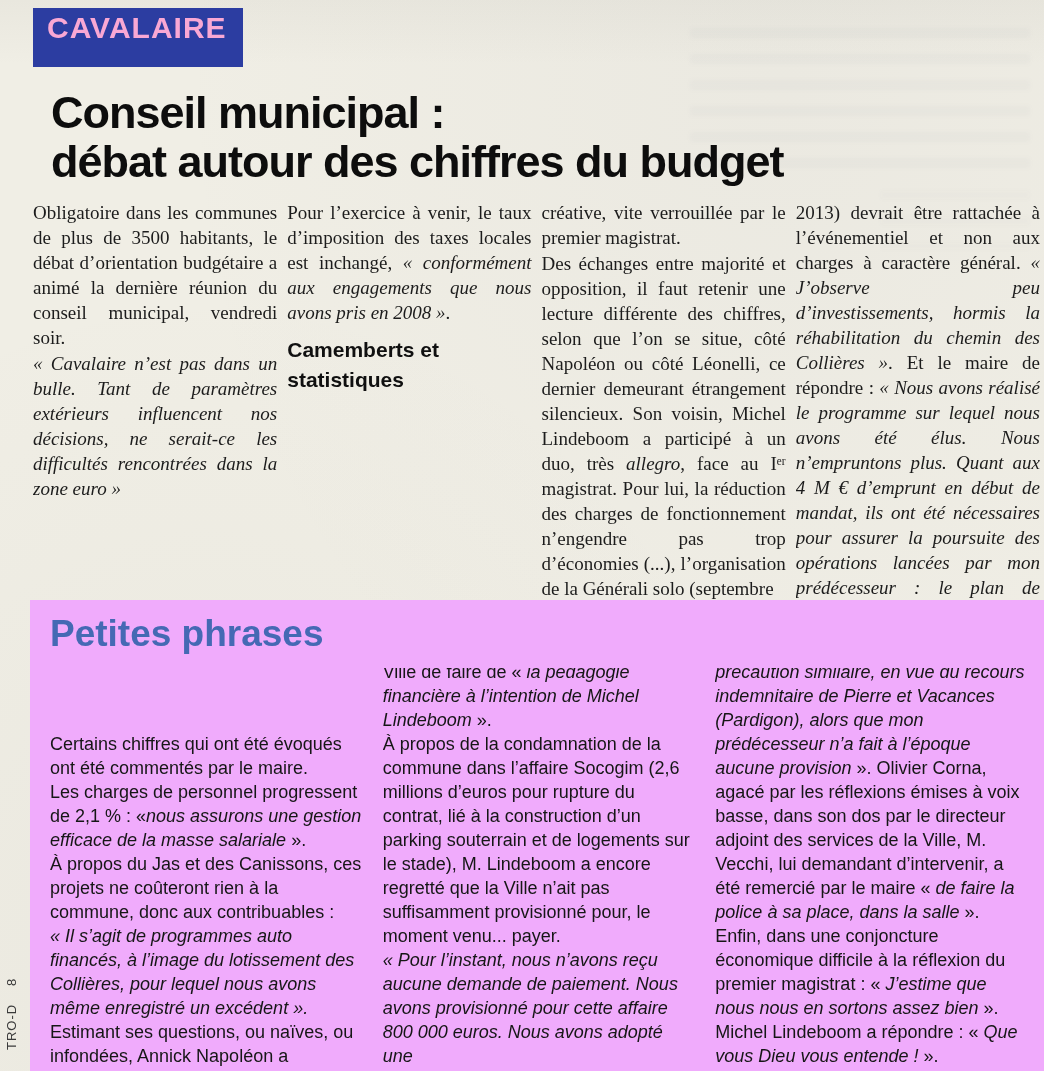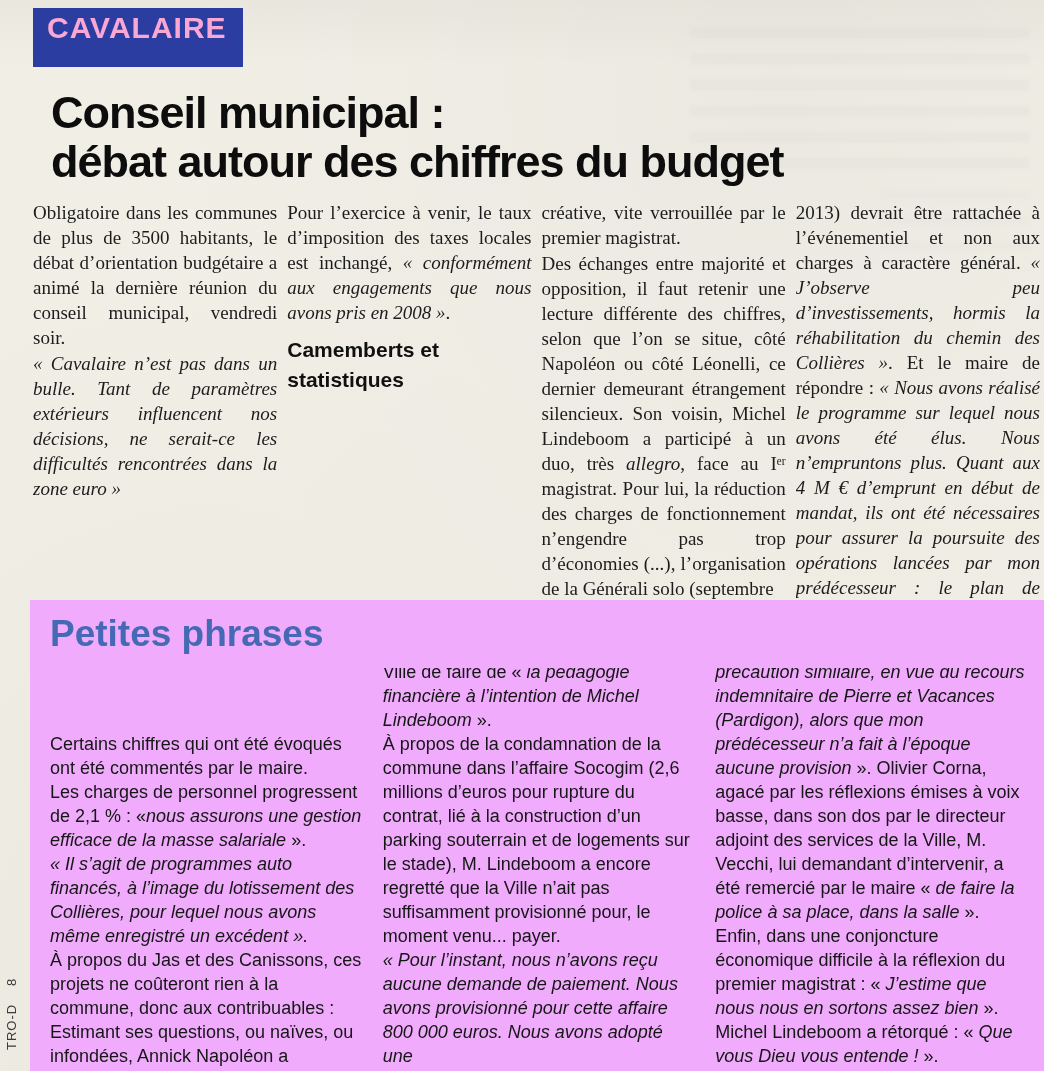--- a/index.html
+++ b/index.html
@@ -111,33 +111,33 @@
       <p><span>2013) devrait être rattachée à l’événementiel et non aux charges à caractère général. </span><span class="it">« J’observe peu d’investissements, hormis la réhabilitation du chemin des Collières »</span><span>. Et le maire de répondre : </span><span class="it">« Nous avons réalisé le programme sur lequel nous avons été élus. Nous n’empruntons plus. Quant aux 4 M € d’emprunt en début de mandat, ils ont été nécessaires pour assurer la poursuite des opérations lancées par mon prédécesseur : le plan de circulation et l’extension du gymnase. »</span></p>
     </div>
   </div>
 
 <div class="quote-box">
   <h2 class="box-heading">Petites phrases</h2>
   <div class="box-cols">
       <div class="col">
         <p><span>Certains chiffres qui ont été évoqués ont été commentés par le maire.</span></p>
         <p><span>Les charges de personnel progressent de 2,1 % : «</span><span class="it">nous assurons une gestion efficace de la masse salariale </span><span> ».</span></p>
+        <p><span>À propos du Jas et des Canissons, ces projets ne coûteront rien à la commune, donc aux contribuables :</span></p>
         <p><span class="it">«  Il s’agit de programmes auto financés, à l’image du lotissement des Collières, pour lequel nous avons même enregistré un excédent  ».</span></p>
-        <p><span>À propos du Jas et des Canissons, ces projets ne coûteront rien à la commune, donc aux contribuables :</span></p>
         <p><span>Estimant ses questions, ou naïves, ou infondées, Annick Napoléon a</span></p>
       </div>
       <div class="col">
         <p><span>suggéré aux services salariale de la Ville de faire de «  </span><span class="it">la pédagogie financière à l’intention de Michel Lindeboom </span><span> ».</span></p>
         <p><span>À propos de la condamnation de la commune dans l’affaire Socogim (2,6 millions d’euros pour rupture du contrat, lié à la construction d’un parking souterrain et de logements sur le stade), M. Lindeboom a encore regretté que la Ville n’ait pas suffisamment provisionné pour, le moment venu... payer.</span></p>
         <p><span class="it">«  Pour l’instant, nous n’avons reçu aucune demande de paiement. Nous avons provisionné pour cette affaire 800 000 euros. Nous avons adopté une</span></p>
       </div>
       <div class="col">
         <p><span class="it">précaution similaire, en vue du recours indemnitaire de Pierre et Vacances (Pardigon), alors que mon prédécesseur n’a fait à l’époque aucune provision </span><span>». Olivier Corna, agacé par les réflexions émises à voix basse, dans son dos par le directeur adjoint des services de la Ville, M.  Vecchi, lui demandant d’intervenir, a été remercié par le maire «  </span><span class="it">de faire la police à sa place, dans la salle </span><span> ».</span></p>
         <p><span>Enfin, dans une conjoncture économique difficile à la réflexion du premier magistrat : «  </span><span class="it">J’estime que nous nous en sortons assez bien </span><span> ».</span></p>
-        <p><span>Michel Lindeboom a rétorqué : «  </span><span class="it">Que vous Dieu vous entende ! </span><span> ».</span></p>
+        <p><span>Michel Lindeboom a répondre : «  </span><span class="it">Que vous Dieu vous entende ! </span><span> ».</span></p>
       </div>
     </div>
 </div>
 
 <div class="margin-note">
   <span>TRO-D</span>
   <span class="num">8</span>
 </div>
 
 </body></html>

